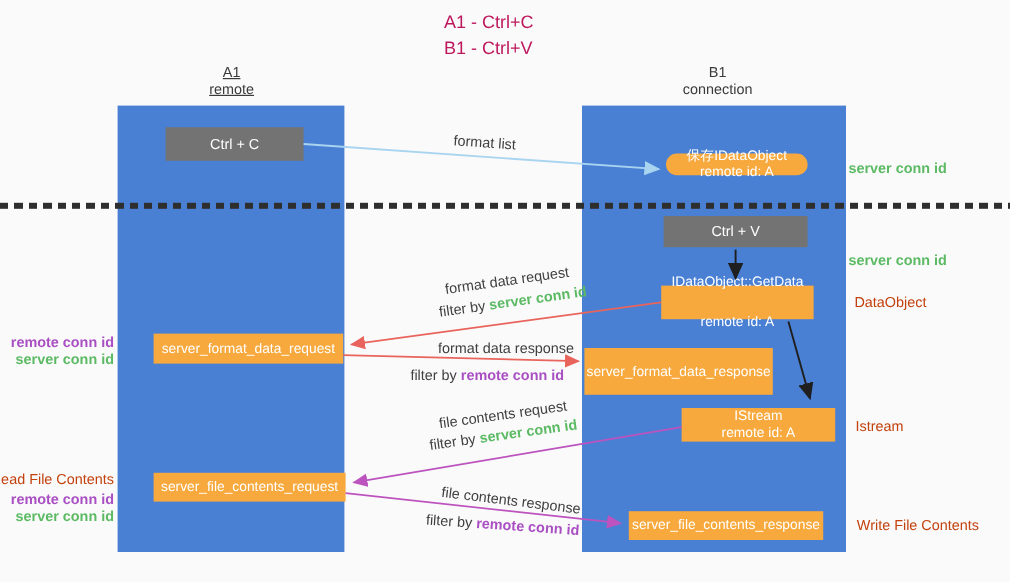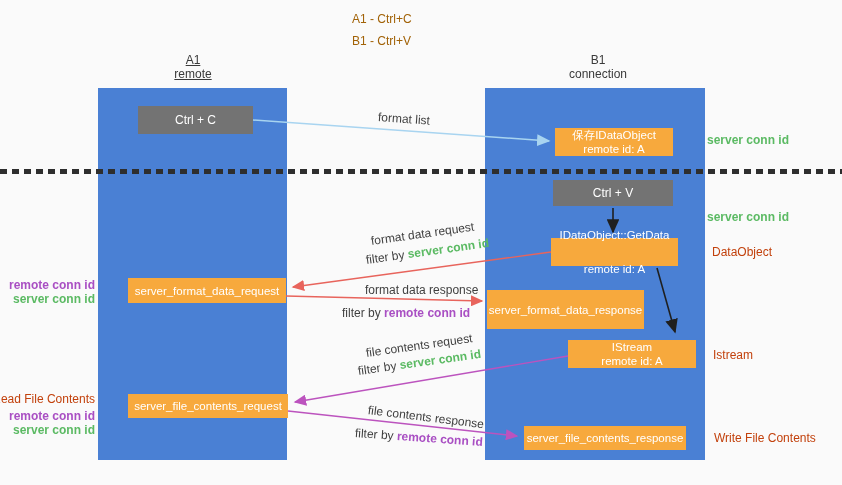--- a/index.html
+++ b/index.html
@@ -6,22 +6,22 @@
   body{
     font-family:"Liberation Sans","DejaVu Sans",sans-serif;
     background:#fafafa;
   }
   .stage{
     position:relative;width:842px;height:485px;overflow:hidden;
     background:#fafafa;
   }
   .abs{position:absolute;}
   .title{
-    left:352px;top:8px;
-    font-size:12px;line-height:22px;color:#a16207;
+    left:370px;top:8px;
+    font-size:15px;line-height:22px;color:#be185d;
     white-space:nowrap;
   }
   .lifeline-head{
     font-size:12px;line-height:14px;color:#3a3a3a;text-align:center;
     width:120px;top:53px;white-space:nowrap;
   }
   .col{
     top:88px;height:372px;background:#4a80d4;
   }
   .dashline{
@@ -73,21 +73,21 @@
 
   <div class="abs dashline"></div>
 
   <div class="abs node green" style="left:138px;top:106px;width:115px;height:28px;">
     <span>Ctrl + C</span>
   </div>
   <div class="abs node green" style="left:553px;top:180px;width:120px;height:26px;">
     <span>Ctrl + V</span>
   </div>
 
-  <div class="abs node orange" style="left:555px;top:128px;width:118px;height:28px;">
+  <div class="abs node orange" style="left:555px;top:128px;width:118px;height:18px;border-radius:11px;">
     <span>保存IDataObject</span>
     <span>remote id: A</span>
   </div>
   <div class="abs node orange" style="left:551px;top:238px;width:127px;height:28px;gap:20px;">
     <span>IDataObject::GetData</span>
     <span>remote id: A</span>
   </div>
   <div class="abs node orange" style="left:568px;top:340px;width:128px;height:28px;">
     <span>IStream</span>
     <span>remote id: A</span>

